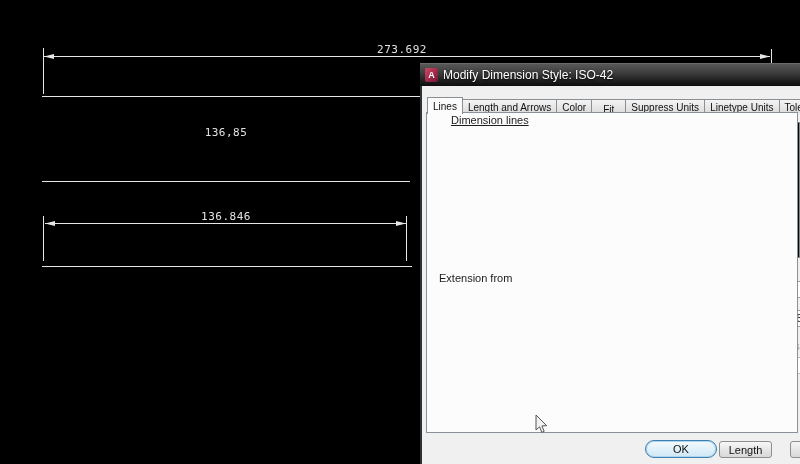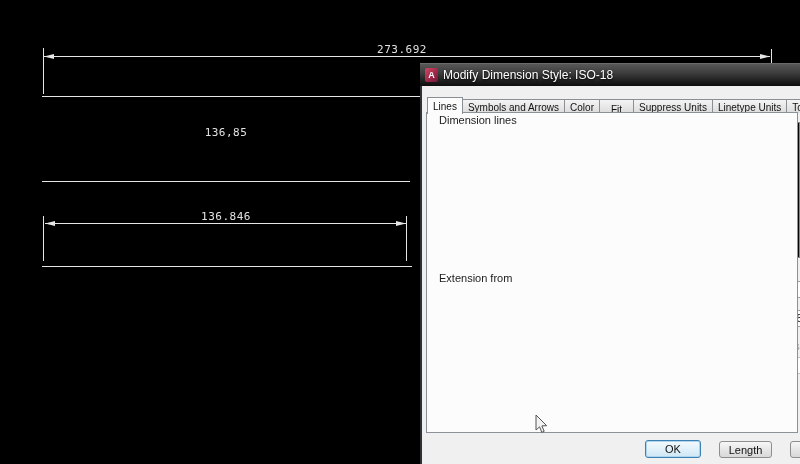--- a/index.html
+++ b/index.html
@@ -101,36 +101,36 @@
       <text x="402" y="53">273.692</text>
       <text x="226" y="136">136,85</text>
       <text x="226" y="220">136.846</text>
     </g>
   </svg>
 
   <div class="abs dlg"></div>
 
   <div class="abs titlebar">
     <div class="appicon">A</div>
-    <div class="titletext">Modify Dimension Style: ISO-18</div>
+    <div class="titletext">Modify Dimension Style: ISO-42</div>
   </div>
 
   <div class="abs tabs">
     <div class="tab active">Lines</div>
-    <div class="tab">Symbols and Arrows</div>
+    <div class="tab">Length and Arrows</div>
     <div class="tab">Color</div>
     <div class="tab" style="padding:5px 11px 0 11px;">Fit</div>
     <div class="tab">Suppress Units</div>
     <div class="tab">Linetype Units</div>
     <div class="tab">Tolerances</div>
   </div>
   <div class="abs tabpage"></div>
 
   <div class="abs group" style="left:431px;top:120px;width:209px;height:152px;"></div>
-  <div class="abs gl" style="left:436px;top:114px;">Dimension lines</div>
+  <div class="abs gl" style="left:448px;top:114px;text-decoration:underline;">Dimension lines</div>
 
   <div class="abs lbl" style="left:438px;top:131px;">Color:</div>
   <div class="combo" style="left:512px;top:128px;width:125px;height:17px;">
     <span class="swatch"></span>
     <span>ByBlock</span>
     <span class="carrow">▼</span>
   </div>
 
   <div class="abs lbl" style="left:438px;top:154px;">Linetype:</div>
   <div class="combo" style="left:512px;top:151px;width:125px;height:17px;">
@@ -246,21 +246,21 @@
 
   <div class="abs lbl" style="left:650px;top:315px;">Offset from origin:</div>
   <div class="field" style="left:771px;top:310px;width:40px;height:17px;">0.625</div>
 
   <div class="cb dis" style="left:650px;top:341px;"></div>
   <div class="abs lbl dis" style="left:664px;top:340px;">Fixed length extension lines</div>
 
   <div class="abs lbl" style="left:689px;top:362px;">Length:</div>
   <div class="field dis" style="left:774px;top:357px;width:37px;height:17px;">1</div>
 
-  <div class="btn focus" style="left:645px;top:440px;width:56px;height:18px;">OK</div>
+  <div class="btn focus" style="left:645px;top:440px;width:72px;height:18px;border-radius:9px;">OK</div>
   <div class="btn" style="left:719px;top:441px;width:53px;height:17px;">Length</div>
   <div class="btn" style="left:790px;top:441px;width:30px;height:17px;"></div>
 
   <svg class="abs" style="left:535px;top:414px;z-index:9;" width="14" height="21" viewBox="0 0 14 21">
     <polygon points="1,1 1,16 4.6,12.8 6.8,18.4 9.2,17.3 6.9,11.9 11.7,11.7" fill="#f2f2f2" stroke="#555" stroke-width="1"></polygon>
   </svg>
 
 </div>
 
 </body></html>

